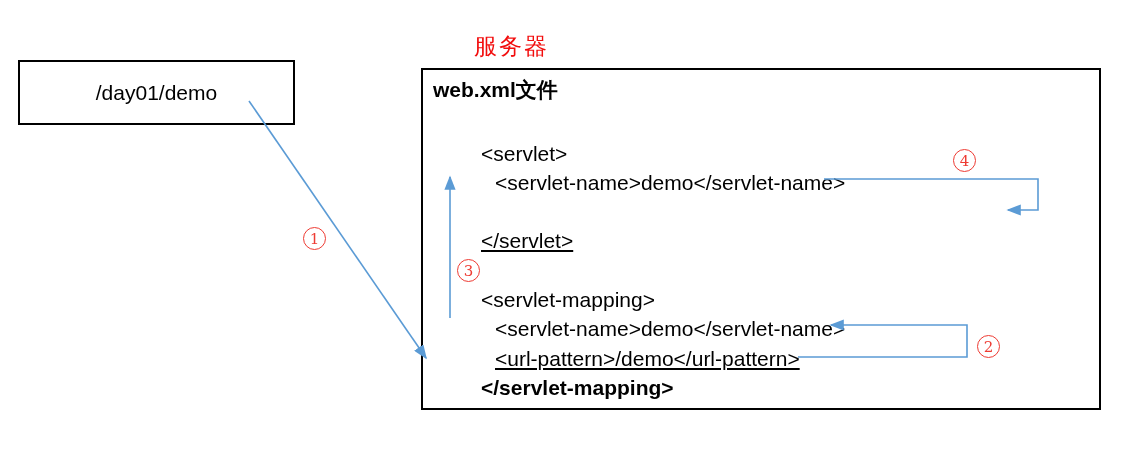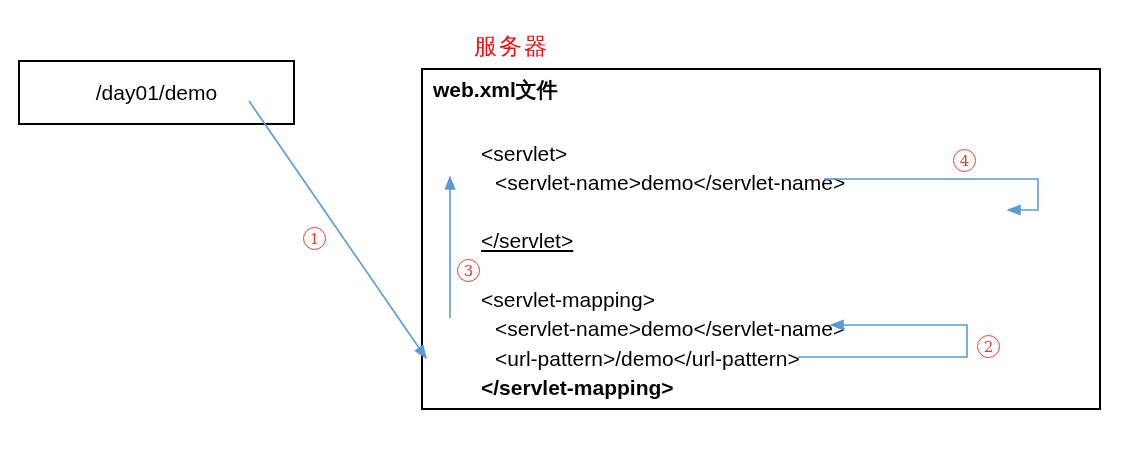--- a/index.html
+++ b/index.html
@@ -61,21 +61,21 @@
     white-space: pre;
     margin-left: 48px;
   }
   .code-line.indent { left: 24px; }
   .cl-0 { top: 72px; }
   .cl-1 { top: 101px; }
   .cl-2 { top: 130px; }
   .cl-3 { top: 159px; text-decoration: underline; }
   .cl-4 { top: 218px; }
   .cl-5 { top: 247px; }
-  .cl-6 { top: 277px; }
+  .cl-6 { top: 277px; text-decoration: underline; }
   .cl-7 { top: 306px; font-weight: bold; }
 
   
   svg.arrows { position: absolute; inset: 0; pointer-events: none; }
 
   
   .step-badge {
     position: absolute;
     width: 23px; height: 23px;
     border: 1.5px solid #ee3b33;

